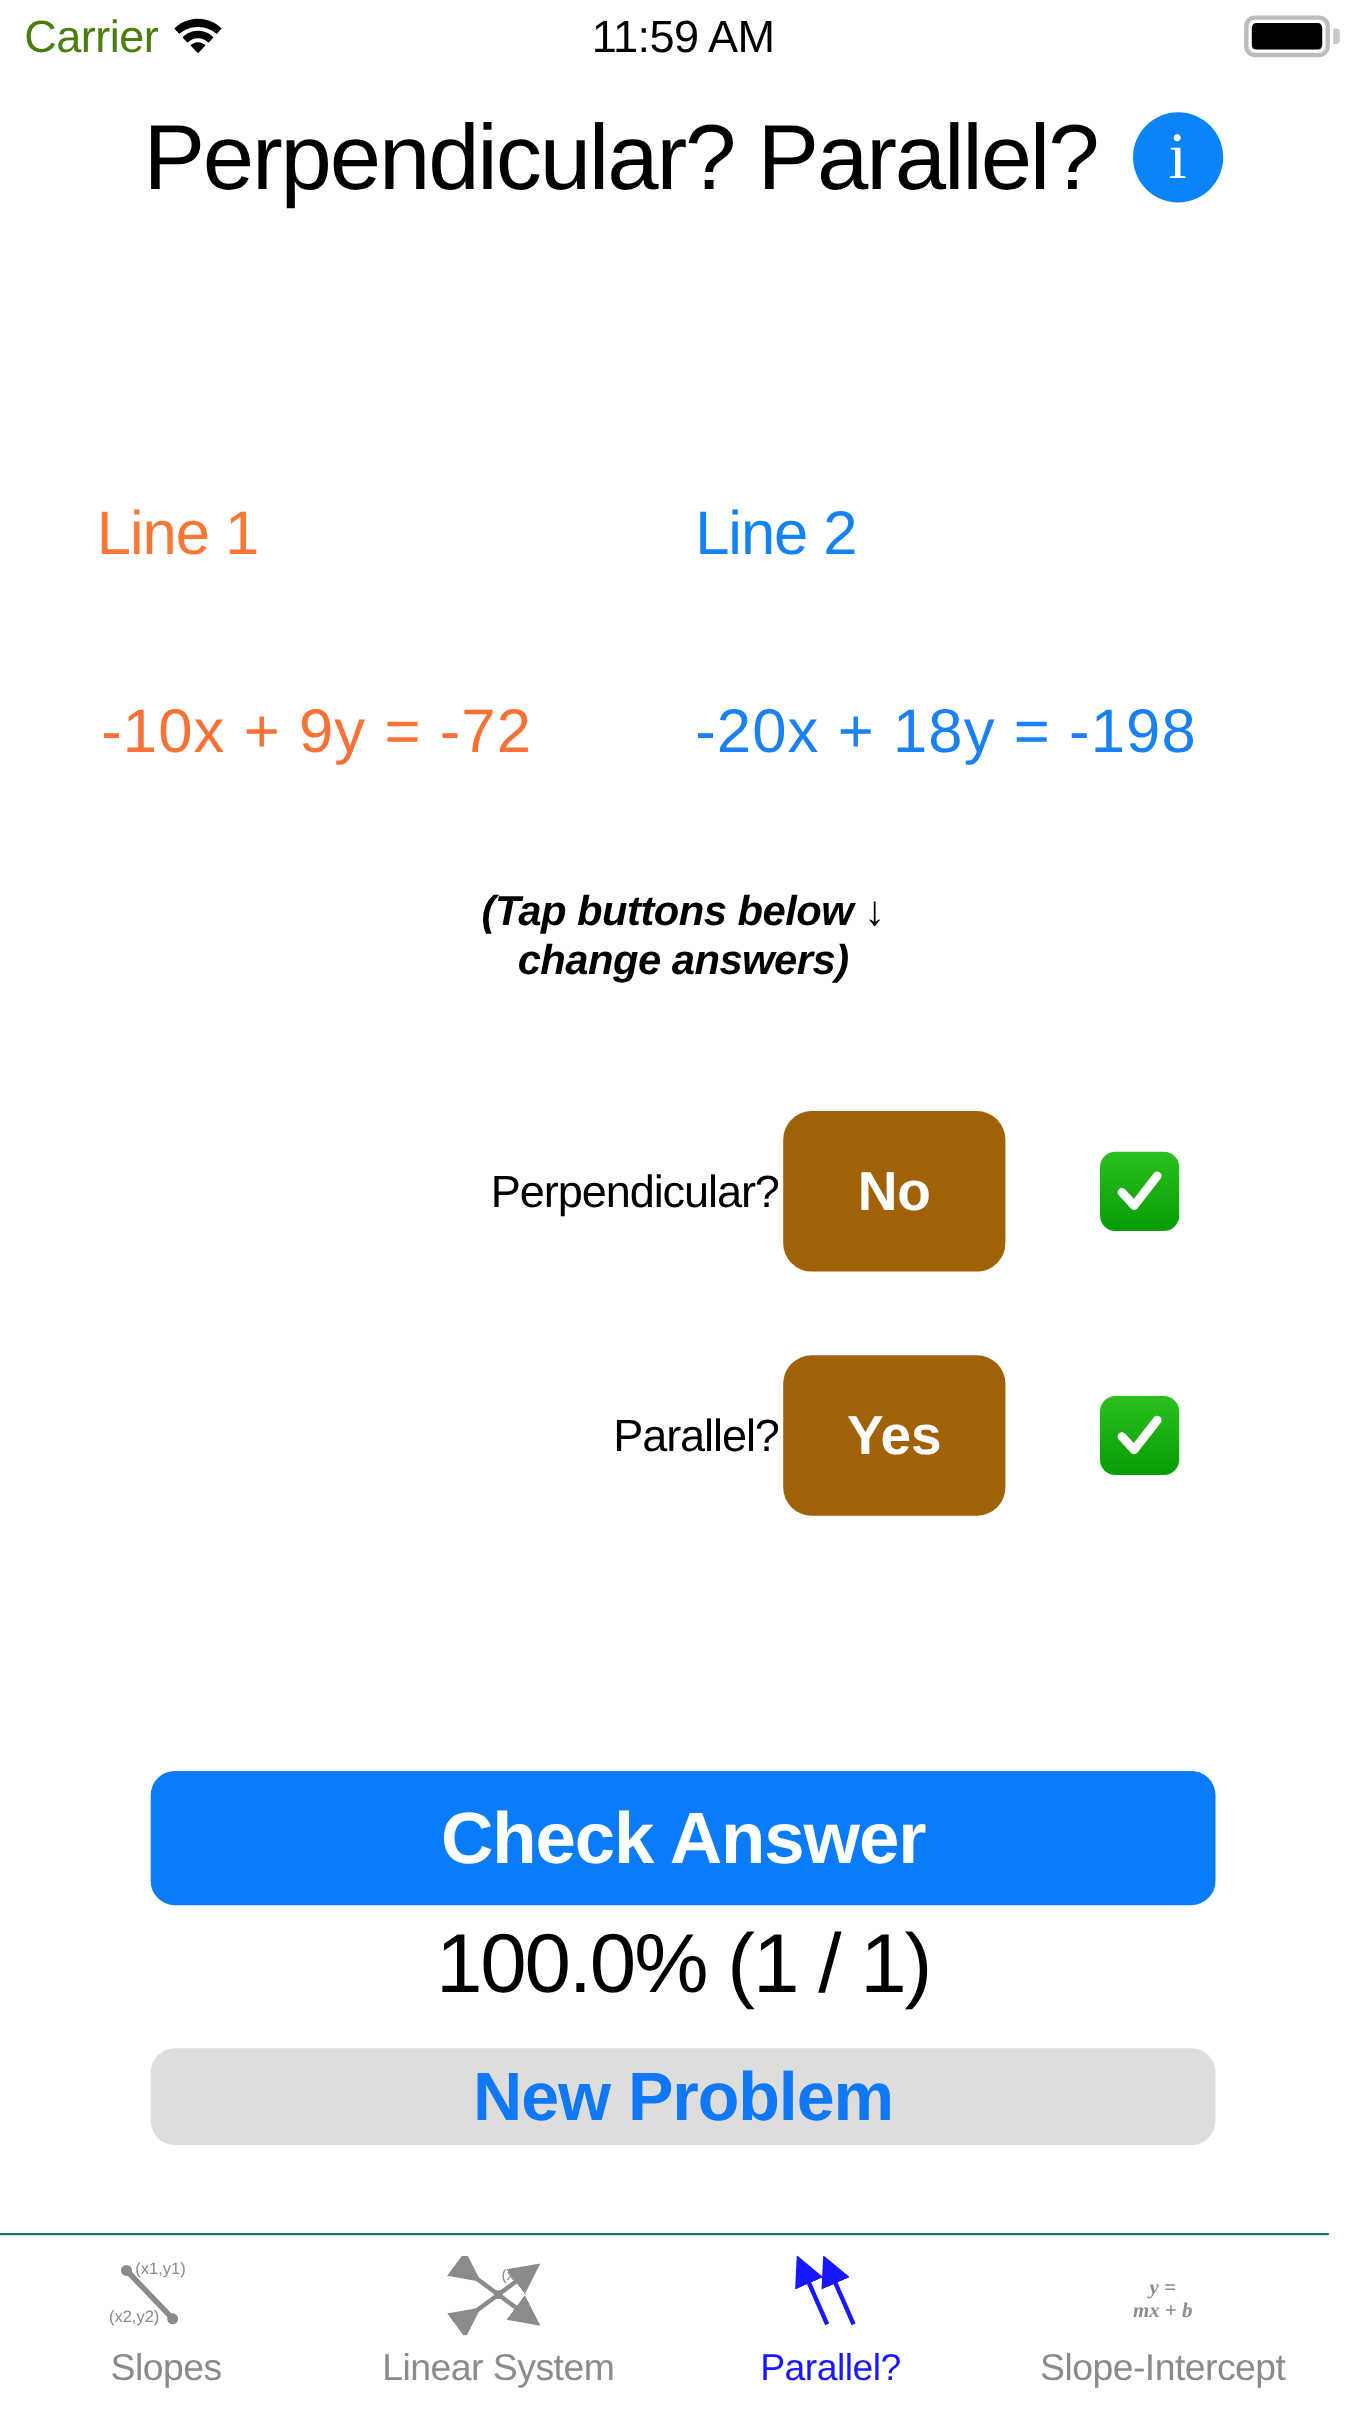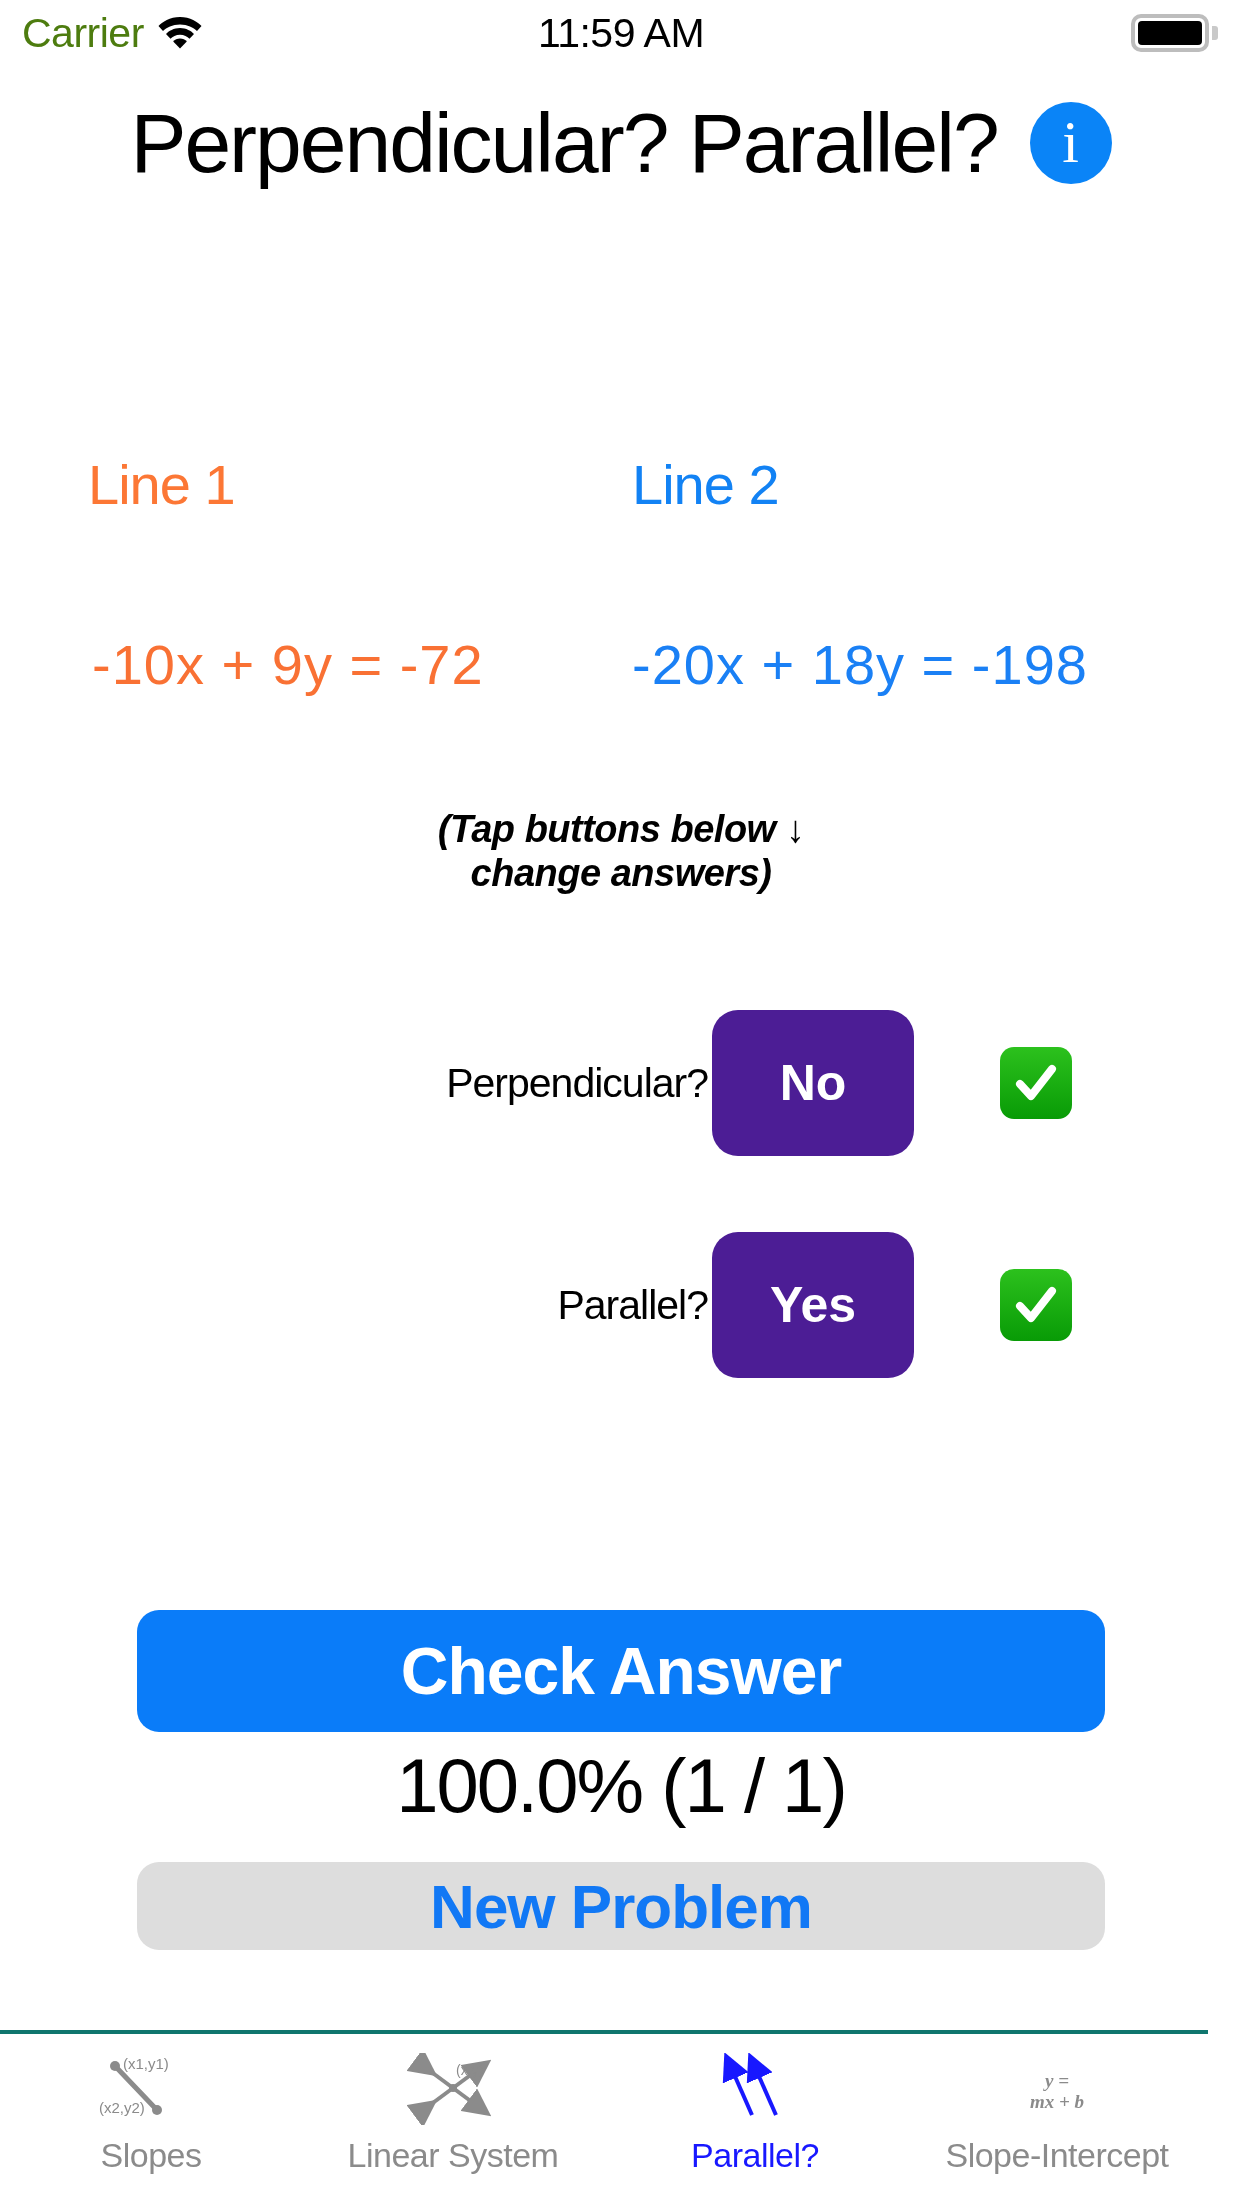--- a/index.html
+++ b/index.html
@@ -75,21 +75,21 @@
     display:flex; align-items:center;
   }
   .row-perp { top:1010px; }
   .row-par  { top:1232px; }
   .ans-label {
     position:absolute; right:534px; font-size:41px; color:#000;
     letter-spacing:-1px; white-space:nowrap;
   }
   .toggle-btn {
     position:absolute; left:712px; width:202px; height:146px;
-    background:#4c1d95; border-radius:26px;
+    background:#a16207; border-radius:26px;
     display:flex; align-items:center; justify-content:center;
     color:#fff; font-size:50px; font-weight:bold; cursor:pointer;
     border:none; font-family:"Liberation Sans", sans-serif;
   }
   .check-mark {
     position:absolute; left:1000px; width:72px; height:72px;
     background:linear-gradient(#2cc11d,#089b06);
     border-radius:14px;
     display:flex; align-items:center; justify-content:center;
   }
@@ -109,21 +109,21 @@
   .new-problem-btn {
     position:absolute; top:1862px; left:137px; width:968px; height:88px;
     background:#dddddd; border-radius:22px; border:none;
     color:#1178f5; font-size:62px; font-weight:bold; letter-spacing:-1px;
     font-family:"Liberation Sans", sans-serif; cursor:pointer;
   }
 
   
   .tabbar {
     position:absolute; bottom:0; left:0; width:1208px; height:178px;
-    background:#fff; border-top:4px solid #0f766e;
+    background:#fff; border-top:2px solid #0f766e;
     display:flex;
   }
   .tab {
     flex:1 1 0; display:flex; flex-direction:column;
     align-items:center; justify-content:flex-start;
     padding-top:18px; cursor:pointer;
   }
   .tab-icon { height:74px; display:flex; align-items:center; justify-content:center; }
   .tab-label { font-size:34px; color:#8b8b8b; margin-top:10px; letter-spacing:-0.5px; }
   .tab.active .tab-label { color:#1818ff; }

